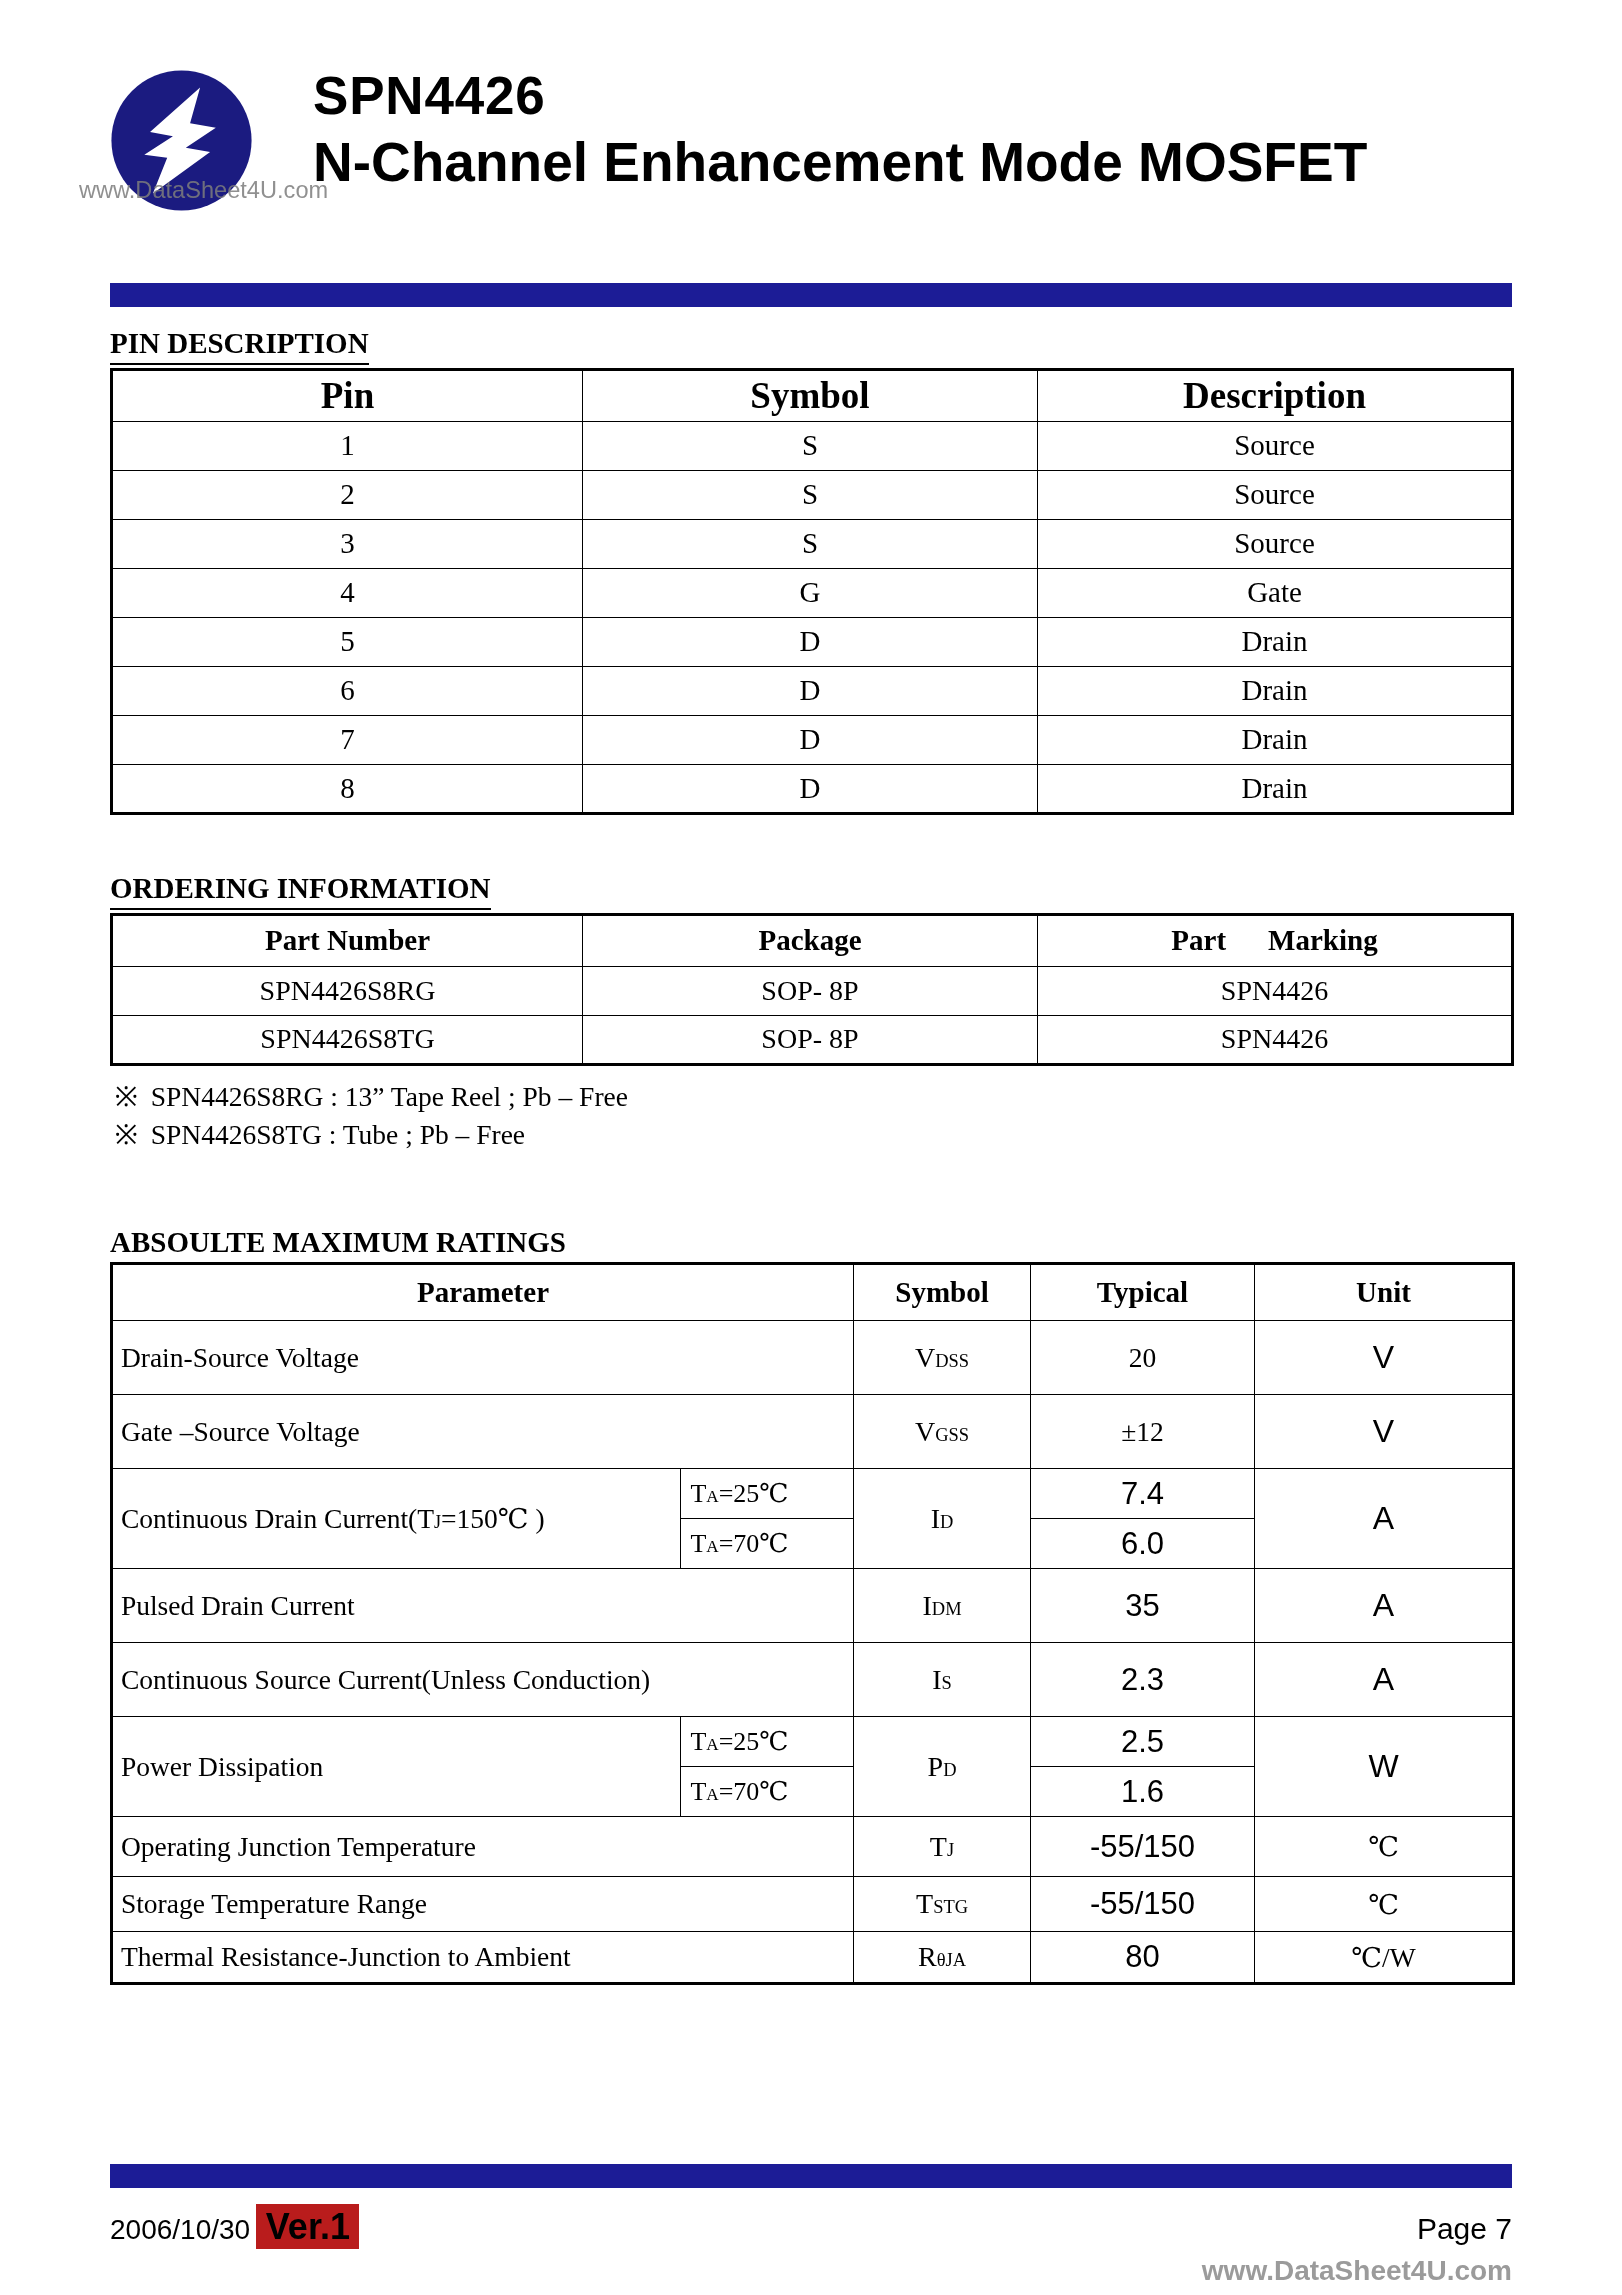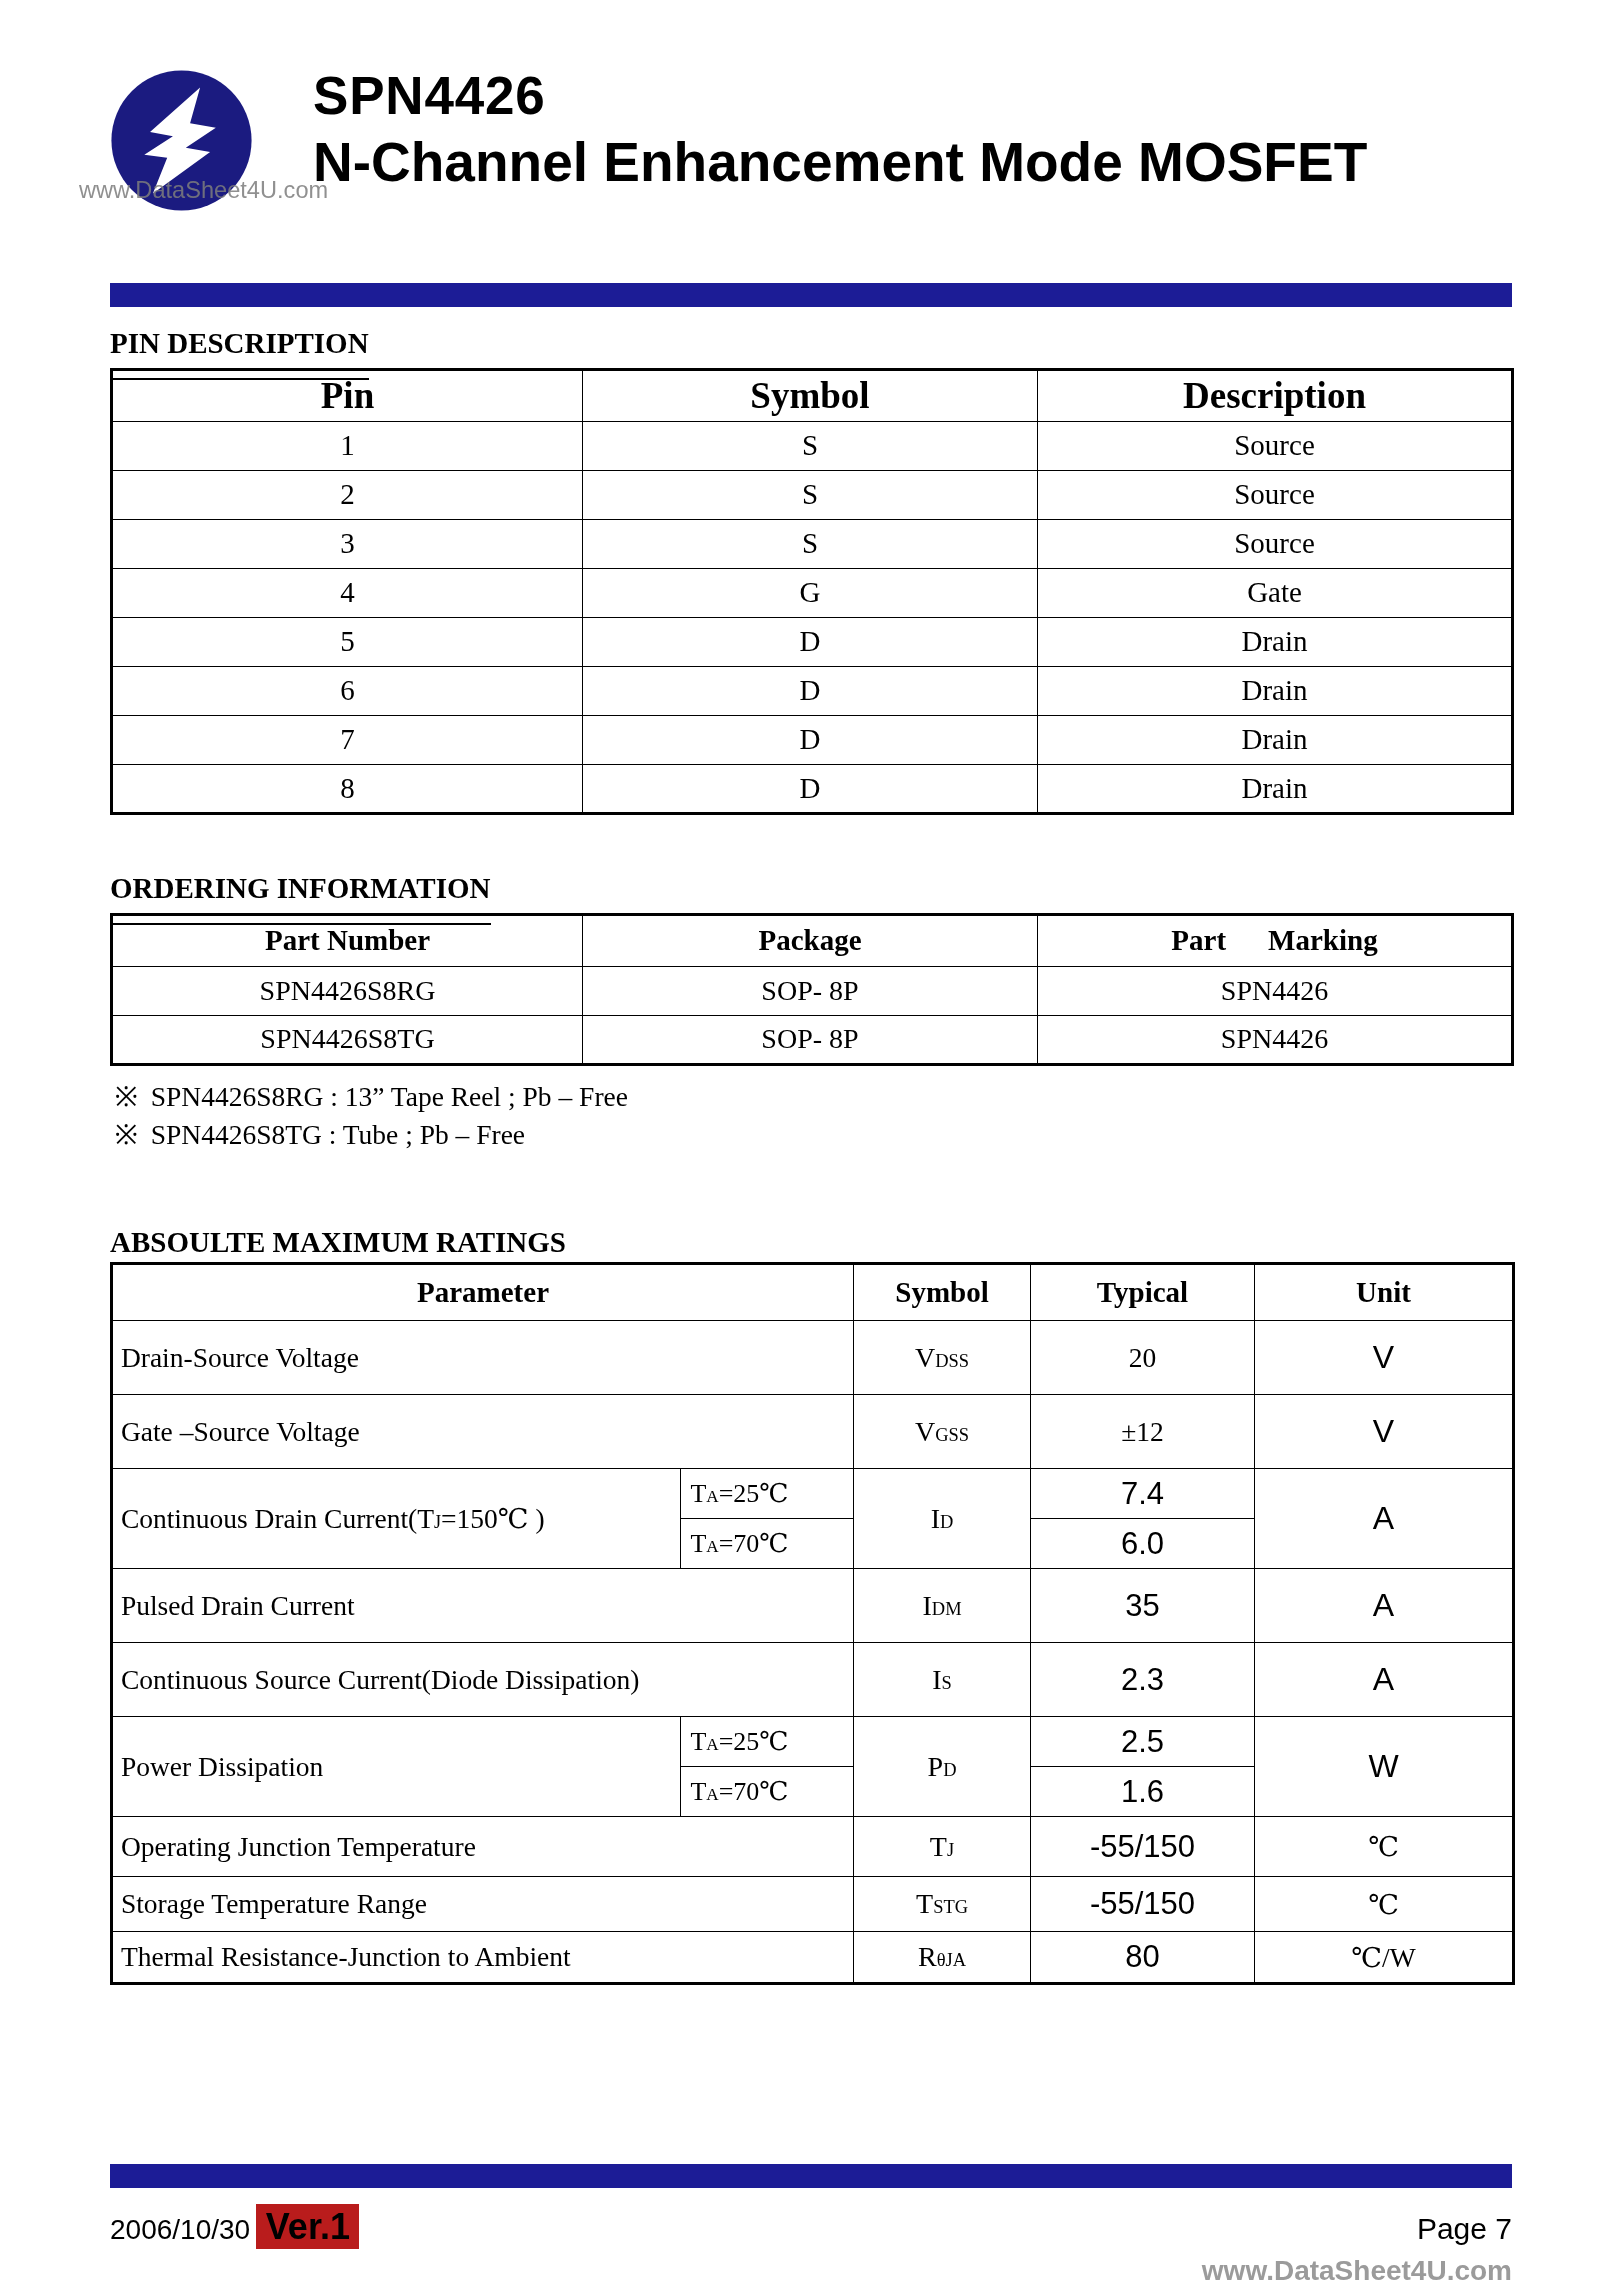--- a/index.html
+++ b/index.html
@@ -28,21 +28,21 @@
     font-family:"Liberation Sans","DejaVu Sans",sans-serif;
     font-weight:bold;font-size:53px;line-height:1.05;letter-spacing:0.8px;
   }
   .subtitle{
     font-family:"Liberation Sans","DejaVu Sans",sans-serif;
     font-weight:bold;font-size:55px;line-height:1.05;margin-top:11px;white-space:nowrap;
   }
   .navy-bar{height:23.6px;background:#1c1c96;margin-top:19px;}
   
   .doc-heading{font-size:29px;font-weight:bold;margin:20.4px 0 7.9px 0;}
-  .doc-heading .hd-underline{border-bottom:2.4px solid #000;padding-bottom:19px;}
+  .doc-heading .hd-underline{border-bottom:2.4px solid #000;padding-bottom:4px;}
   
   table.tbl{border-collapse:collapse;width:100%;border:3.1px solid #000;table-layout:fixed;}
   table.tbl th,table.tbl td{border:1.6px solid #000;text-align:center;vertical-align:middle;padding:0 4.7px;box-sizing:border-box;}
   .pin-table th{font-size:37px;font-weight:bold;height:52px;}
   .pin-table td{font-size:29px;height:49px;}
   .ord-table th{font-size:29px;font-weight:bold;height:52px;}
   .ord-table td{font-size:28px;height:49px;margin-top:40px;}
   .wide-gap{word-spacing:1.2em;}
   
   .notes{margin-top:12.6px;margin-left:4.7px;}
@@ -253,21 +253,21 @@
         </tr>
 
         <tr class="h94">
           <td colspan="2" class="param-cell">Pulsed Drain Current</td>
           <td class="sym-cell"><span>I</span><span class="sub">DM</span></td>
           <td class="typ-sans">35</td>
           <td class="unit-sans">A</td>
         </tr>
 
         <tr class="h94">
-          <td colspan="2" class="param-cell">Continuous Source Current(Diode Dissipation)</td>
+          <td colspan="2" class="param-cell">Continuous Source Current(Unless Conduction)</td>
           <td class="sym-cell"><span>I</span><span class="sub">S</span></td>
           <td class="typ-sans">2.3</td>
           <td class="unit-sans">A</td>
         </tr>
 
         <tr class="h64">
           <td rowspan="2" class="param-cell">Power Dissipation</td>
           <td class="cond-cell"><span>T</span><span class="sub">A</span><span>=25℃</span></td>
           <td rowspan="2" class="sym-cell"><span>P</span><span class="sub">D</span></td>
           <td class="typ-sans">2.5</td>

